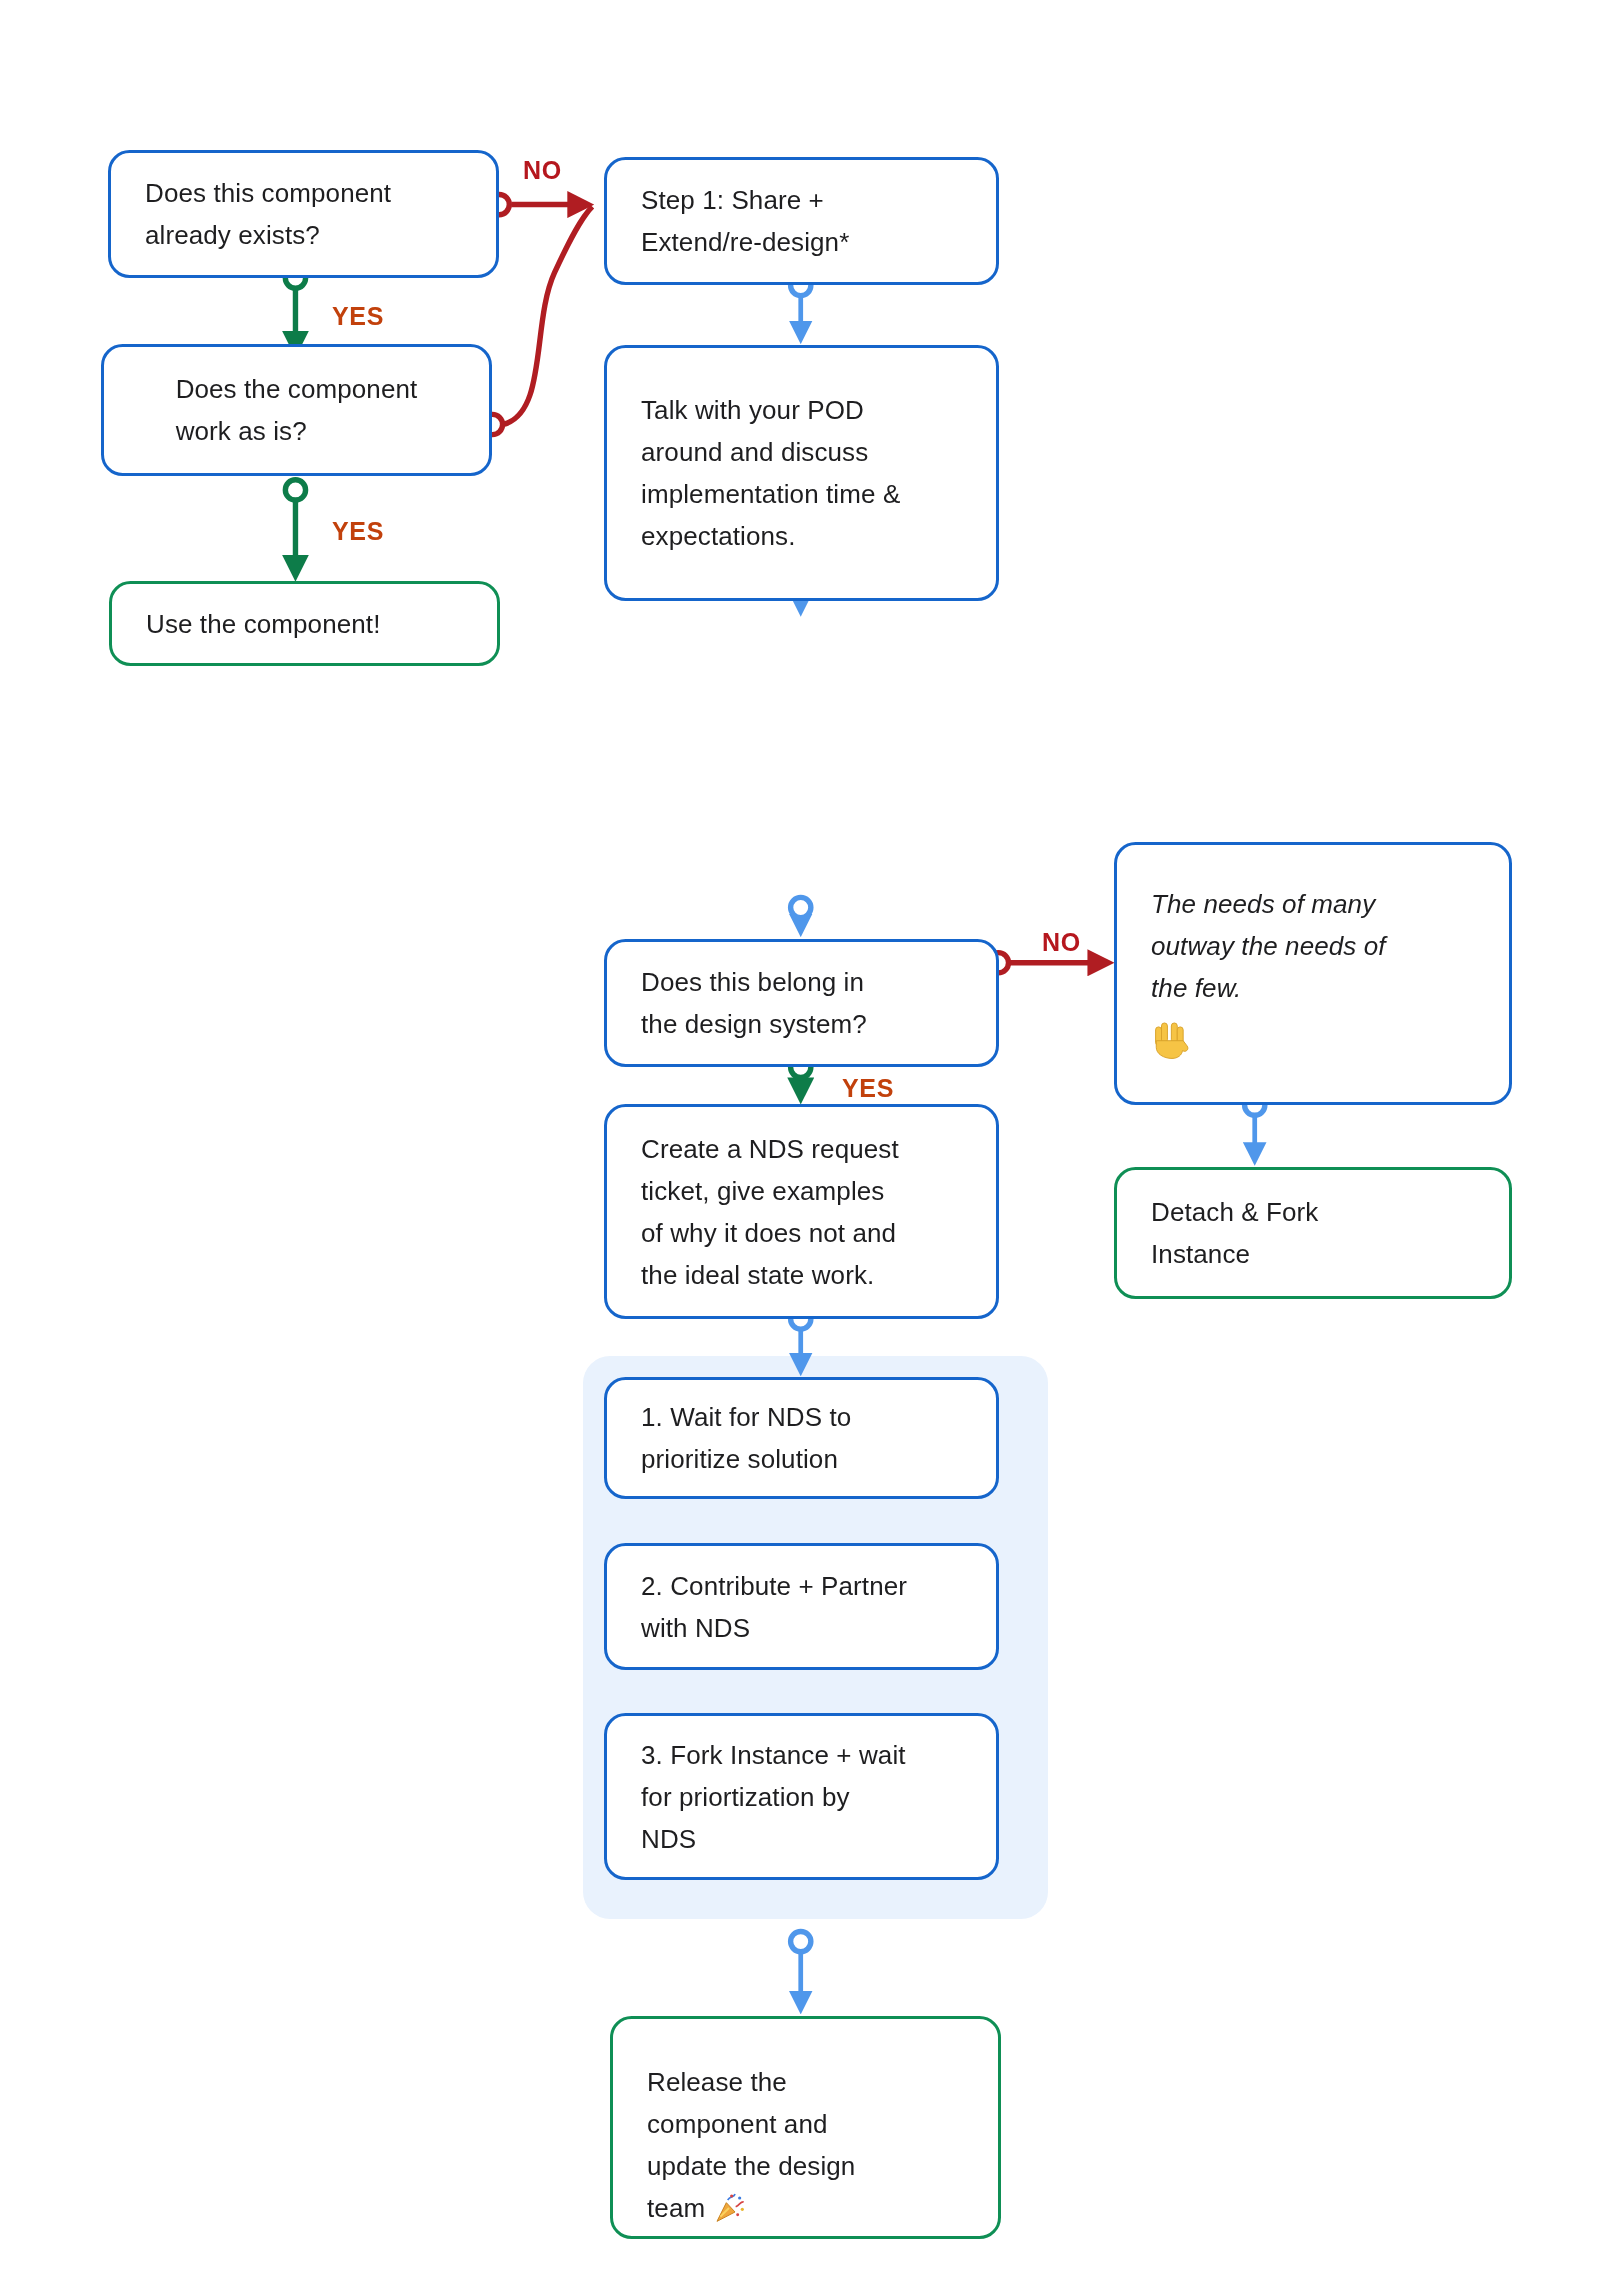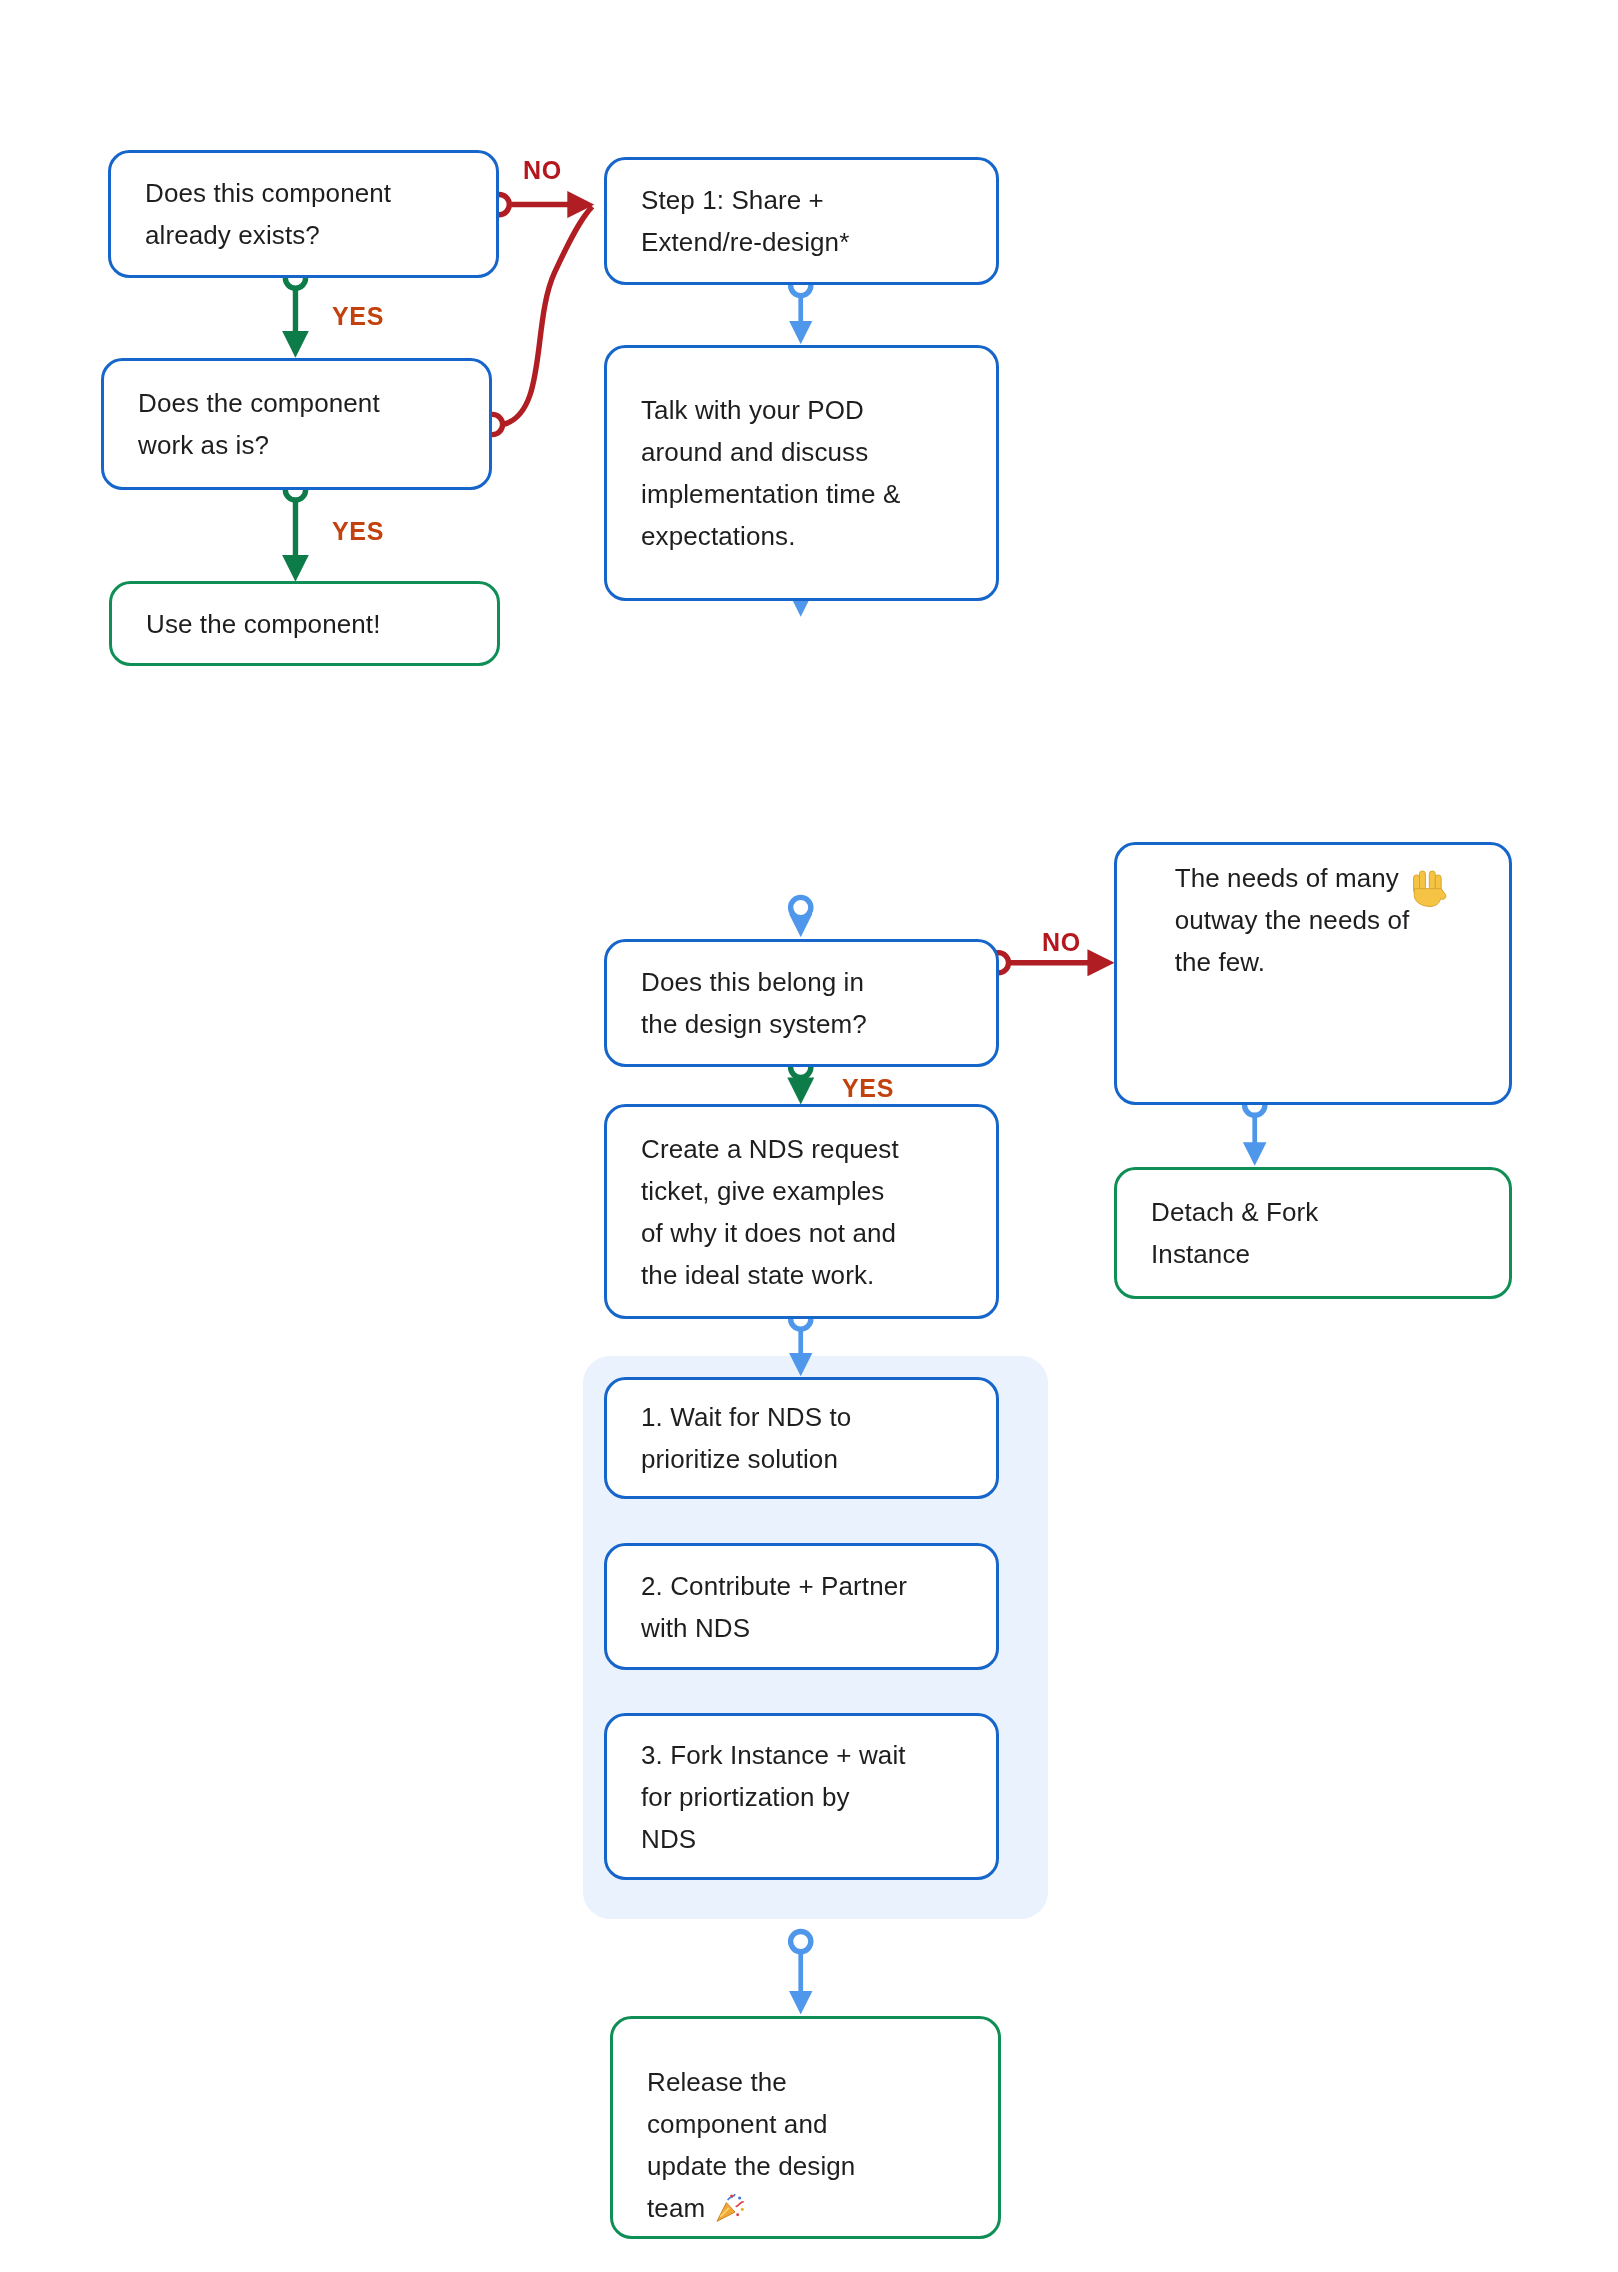--- a/index.html
+++ b/index.html
@@ -19,21 +19,21 @@
     letter-spacing:0.1px;
   }
   .panel{
     position:absolute;box-sizing:border-box;background:#e9f2fd;border-radius:27px;
   }
   .edge-label{
     position:absolute;font-size:25px;font-weight:bold;letter-spacing:0.7px;
   }
   .edge-label.green{color:#c2410c;}
   .edge-label.red{color:#b5171e;text-align:right;}
-  .col{flex-direction:row;align-items:flex-start;justify-content:center;}
+  .col{flex-direction:column;align-items:flex-start;justify-content:center;font-style:italic;}
   .icon-block{margin-top:12px;}
   .icon-inline{display:inline-block;vertical-align:-6.7px;margin-left:8px;}
 </style>
 </head>
 <body>
 
 <div class="canvas">
 
   <div class="panel" style="left:583px;top:1356px;width:465px;height:563px;"></div>
 
@@ -97,21 +97,21 @@
   <div class="edge-label green" style="left:332px;top:302px;">YES</div>
   <div class="edge-label green" style="left:332px;top:517px;">YES</div>
   <div class="edge-label red" style="left:1042px;top:928px;">NO</div>
   <div class="edge-label green" style="left:842px;top:1074px;">YES</div>
 
   <div class="node" style="left:108px;top:150px;width:391px;height:128px;">
     <div class="box-text">Does this component
 already exists?</div>
   </div>
 
-  <div class="node" style="left:101px;top:358px;width:391px;height:132px;">
+  <div class="node" style="left:101px;top:344px;width:391px;height:132px;justify-content:center;">
     <div class="box-text">Does the component
 work as is?</div>
   </div>
 
   <div class="node green" style="left:109px;top:581px;width:391px;height:85px;">
     <div class="box-text">Use the component!</div>
   </div>
 
   <div class="node" style="left:604px;top:157px;width:395px;height:128px;">
     <div class="box-text">Step 1: Share +

